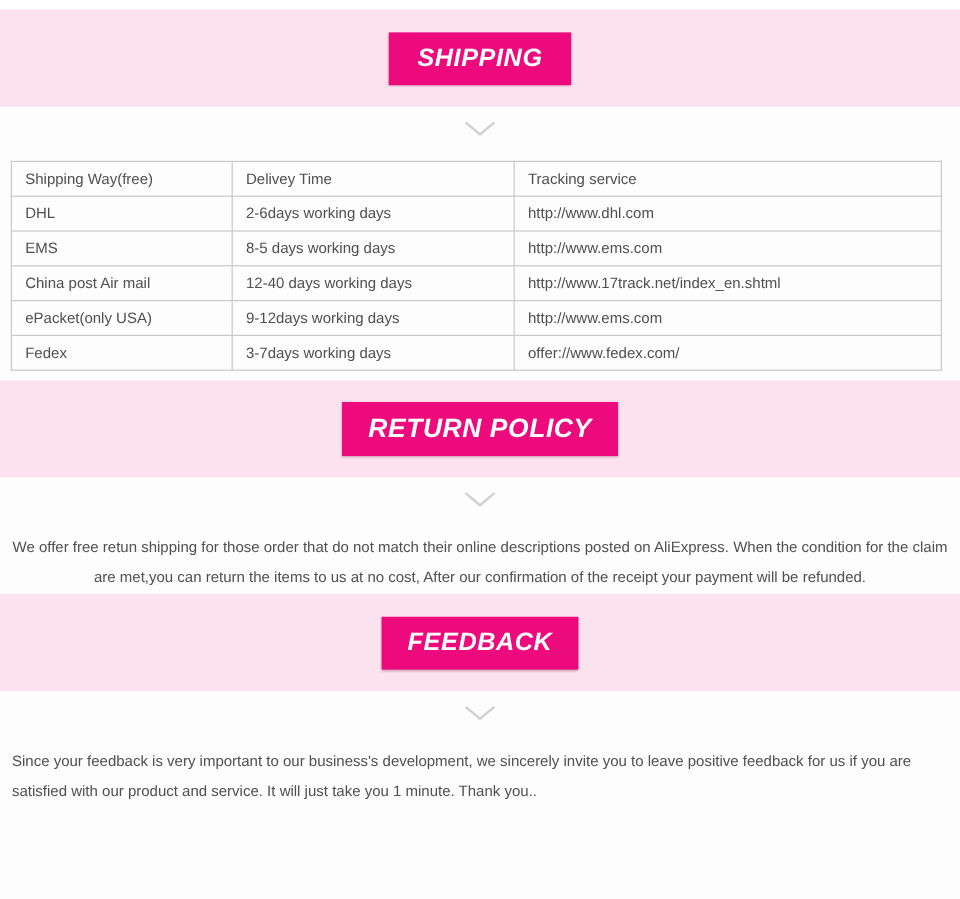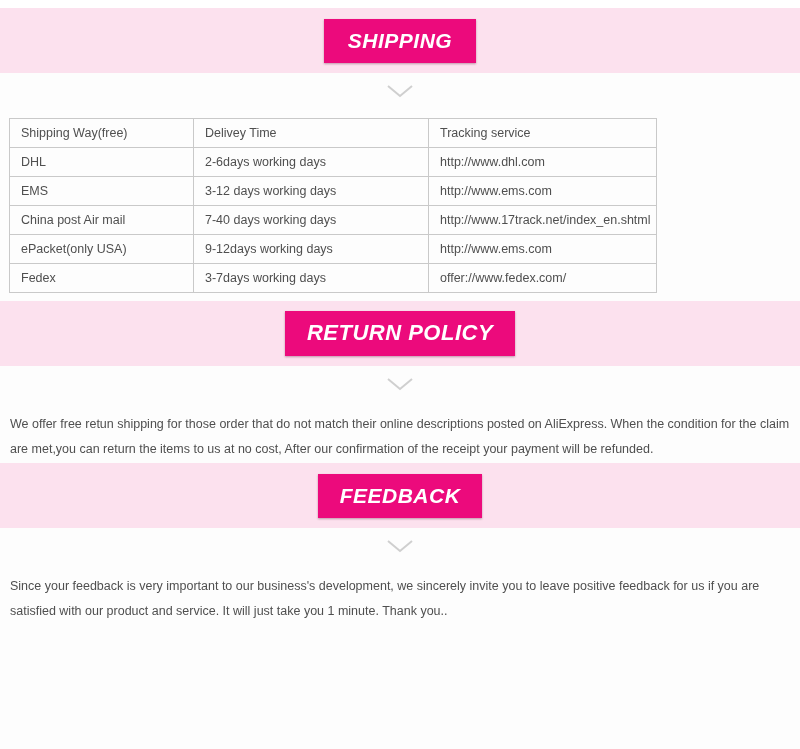--- a/index.html
+++ b/index.html
@@ -18,21 +18,21 @@
   .page {
     position: relative;
     width: 800px;
     height: 749px;
     background: #fdfdfd;
   }
 
   
   .banner {
     background: #fce1ee;
-    height: 65px;
+    height: 81px;
     display: flex;
     align-items: center;
     justify-content: center;
   }
   .banner-shipping { margin-top: 8px; }
   .banner-return   { margin-top: 8px; align-items: center; }
   .banner-feedback { margin-top: 1px; }
 
   .badge {
     background: #ec0a7c;
@@ -71,27 +71,27 @@
   
   .body-text {
     font-size: 12.5px;
     line-height: 25px;
     color: #4f4f4f;
     padding: 0 10px;
   }
   .para { margin: 0; }
 
   .shipping-text { padding-top: 6px; }
-  .return-text   { padding-top: 10px; }
+  .return-text   { padding-top: 10px; text-align: center; }
   .feedback-text { padding-top: 10px; }
 
   
   .ship-table {
     border-collapse: collapse;
-    width: 648px;
+    width: 776px;
     margin: 9px 0 0 9px;
     table-layout: fixed;
   }
   .ship-table th,
   .ship-table td {
     border: 1px solid #c9c9c9;
     text-align: left;
     font-weight: normal;
     font-size: 12.5px;
     color: #4f4f4f;
@@ -135,26 +135,26 @@
       </tr>
     </thead>
     <tbody>
       <tr>
         <td>DHL</td>
         <td>2-6days working days</td>
         <td>http://www.dhl.com</td>
       </tr>
       <tr>
         <td>EMS</td>
-        <td>3-12 days working days</td>
+        <td>8-5 days working days</td>
         <td>http://www.ems.com</td>
       </tr>
       <tr>
         <td>China post Air mail</td>
-        <td>7-40 days working days</td>
+        <td>12-40 days working days</td>
         <td>http://www.17track.net/index_en.shtml</td>
       </tr>
       <tr>
         <td>ePacket(only USA)</td>
         <td>9-12days working days</td>
         <td>http://www.ems.com</td>
       </tr>
       <tr>
         <td>Fedex</td>
         <td>3-7days working days</td>

